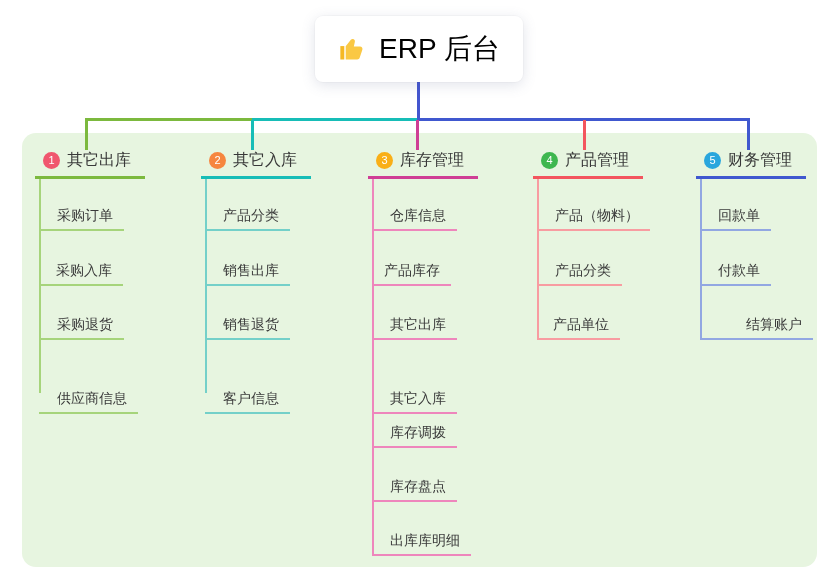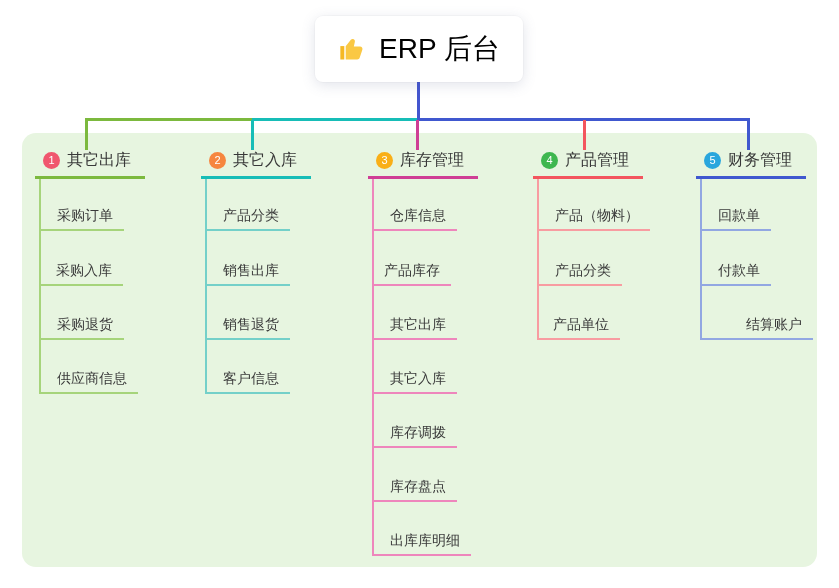--- a/index.html
+++ b/index.html
@@ -56,21 +56,21 @@
   .sp3{left:372px;height:377px}
   .sp4{left:537px;height:161px}
   .sp5{left:700px;height:160px}
   
   .leaf{
     position:absolute;display:inline-block;white-space:nowrap;
     font-size:14px;line-height:28px;color:#3a3a3a;
     padding:0 11px 0 18px;border-bottom:2px solid #ccc;cursor:pointer;
   }
   .c1{left:39px}.c2{left:205px}.c3{left:372px}.c4{left:537px}.c5{left:700px}
-  .r1{top:201px}.r2{top:256px}.r3{top:310px}.r4{top:364px}
+  .r1{top:201px}.r2{top:256px}.r3{top:310px}.r4{top:384px}
   .r5{top:418px}.r6{top:472px}.r7{top:526px}
 </style>
 </head>
 <body>
 
 <div class="panel" style="background-color: rgb(231, 245, 224);"></div>
 
 <div class="line v root-drop" style="background-color: rgb(68, 86, 207);"></div>
 <div class="line h bus-green" style="background-color: rgb(124, 185, 62);"></div>
 <div class="line h bus-teal" style="background-color: rgb(23, 189, 183);"></div>

